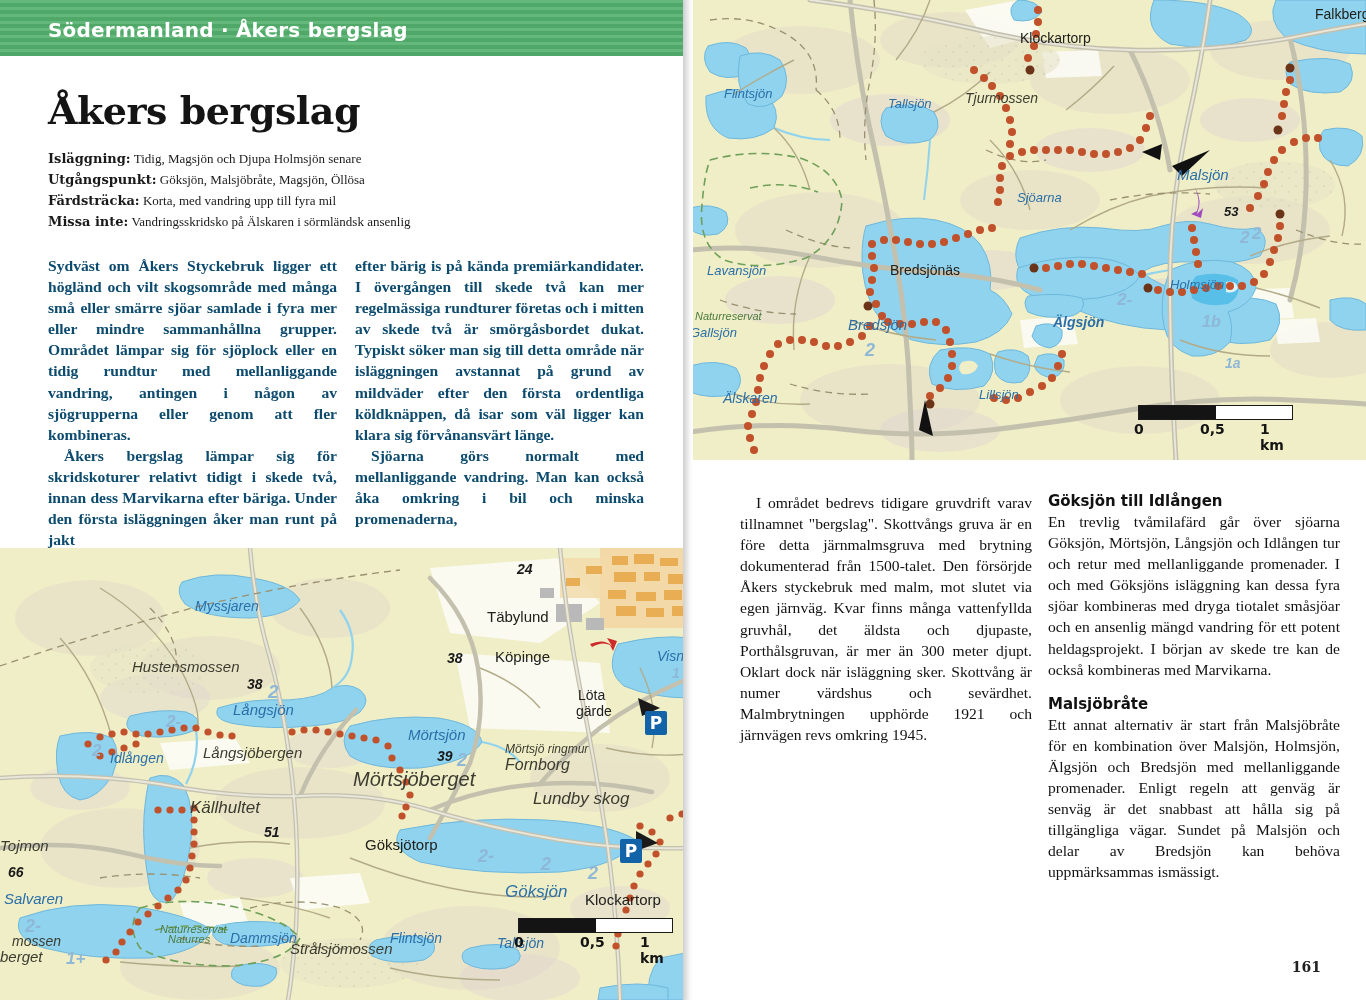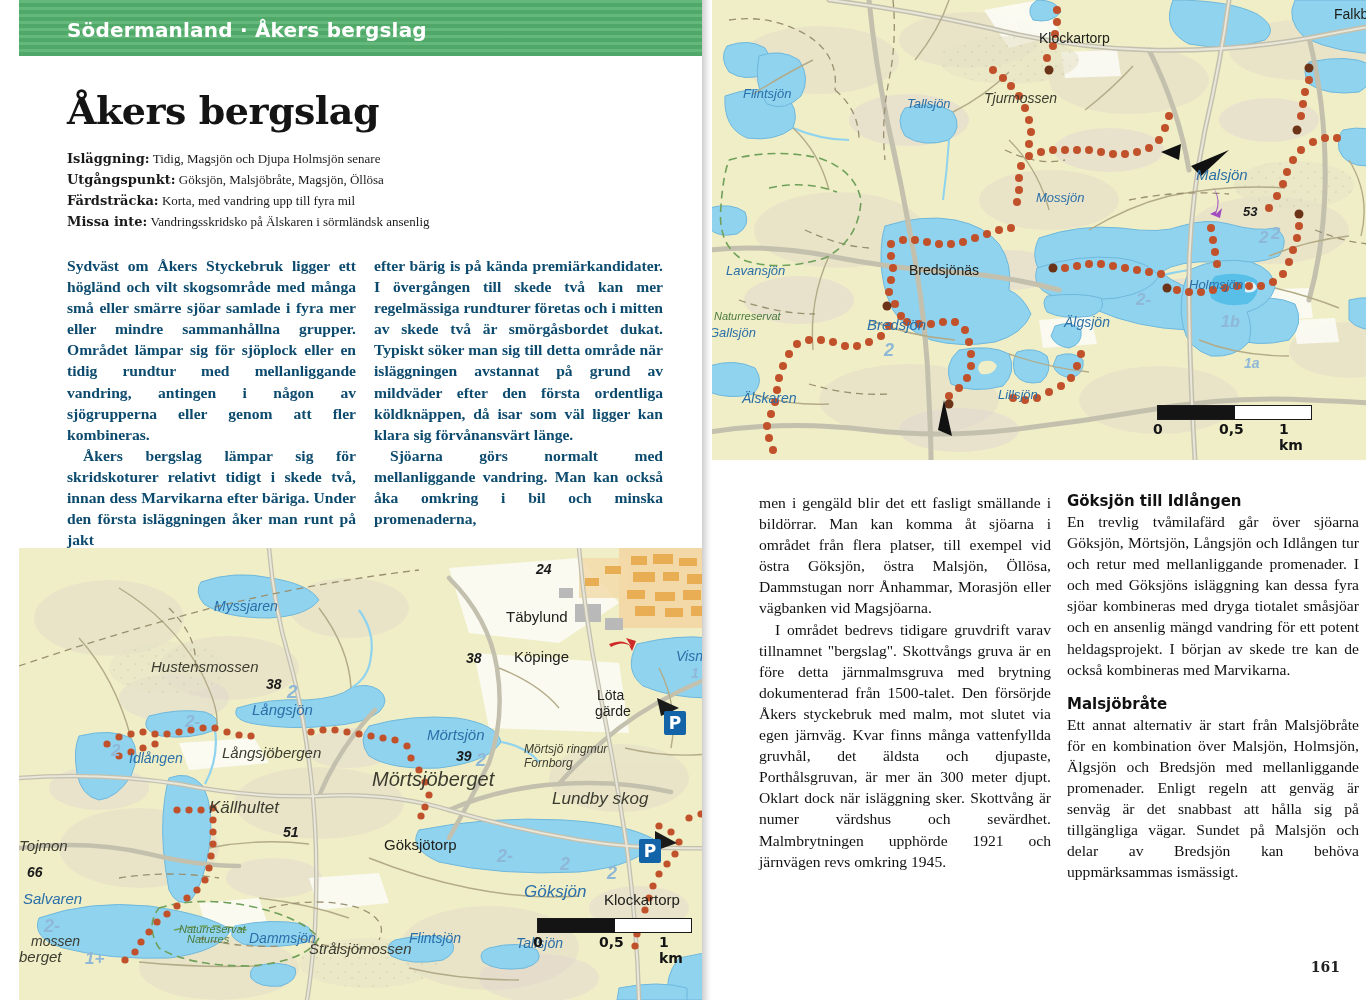--- a/index.html
+++ b/index.html
@@ -4,21 +4,21 @@
 <style>
   html,body{margin:0;padding:0;}
   body{
     width:1366px;height:1000px;
     background:#ffffff;
     font-family:"Liberation Serif", serif;
     overflow:hidden;
     position:relative;
   }
   
-  .spread{position:absolute;inset:0;margin-left:19px;}
+  .spread{position:absolute;inset:0;}
   .page-left{position:absolute;left:0;top:0;width:683px;height:1000px;background:#fff;overflow:hidden;}
   .page-right{position:absolute;left:683px;top:0;width:683px;height:1000px;background:#fff;overflow:hidden;}
   .spine{position:absolute;left:683px;top:0;width:10px;height:1000px;
     background:linear-gradient(to right,#cfcfcf 0%,#e9e9e9 45%,#f7f7f7 70%,#ffffff 100%);z-index:40;}
 
   
   .banner{position:absolute;left:0;top:0;width:683px;height:56px;
     background:
       repeating-linear-gradient(to bottom,
         rgba(255,255,255,.10) 0px, rgba(255,255,255,.10) 3px,
@@ -342,21 +342,21 @@
           <div class="map-label place-label" style="left: 495px; top: 100px; font-size: 15px; font-weight: 500;">Köpinge</div>
           <div class="map-label num-label" style="left: 447px; top: 102px; font-size: 14px;">38</div>
           <div class="map-label place-label" style="left: 578px; top: 139px; font-size: 14px; font-weight: 500;">Löta</div>
           <div class="map-label place-label" style="left: 576px; top: 155px; font-size: 14px; font-weight: 500;">gärde</div>
           <div class="map-label lake-label" style="left: 657px; top: 100px; font-size: 14px;">Visn</div>
           <div class="map-label depth-label" style="left: 672px; top: 117px; font-size: 14px;">1</div>
           <div class="map-label lake-label" style="left: 408px; top: 178px; font-size: 15px;">Mörtsjön</div>
           <div class="map-label num-label" style="left: 437px; top: 200px; font-size: 14px;">39</div>
           <div class="map-label depth-label" style="left: 457px; top: 202px; font-size: 18px;">2</div>
           <div class="map-label terrain-label" style="left: 505px; top: 194px; font-size: 12px; font-weight: 400;">Mörtsjö ringmur</div>
-          <div class="map-label terrain-label" style="left: 505px; top: 208px; font-size: 12px; font-weight: 400;">Fornborg</div>
+          <div class="map-label terrain-label" style="left: 505px; top: 208px; font-size: 16px; font-weight: 400;">Fornborg</div>
           <div class="map-label terrain-label" style="left: 353px; top: 220px; font-size: 20px; font-weight: 400; font-style: italic;">Mörtsjöberget</div>
           <div class="map-label terrain-label" style="left: 190px; top: 250px; font-size: 17px; font-weight: 400;">Källhultet</div>
           <div class="map-label num-label" style="left: 264px; top: 276px; font-size: 14px;">51</div>
           <div class="map-label terrain-label" style="left: 0px; top: 289px; font-size: 15px; font-weight: 400;">Tojmon</div>
           <div class="map-label num-label" style="left: 8px; top: 316px; font-size: 14px;">66</div>
           <div class="map-label lake-label" style="left: 4px; top: 342px; font-size: 15px;">Salvaren</div>
           <div class="map-label depth-label" style="left: 25px; top: 368px; font-size: 18px;">2-</div>
           <div class="map-label terrain-label" style="left: 0px; top: 400px; font-size: 15px; font-weight: 400;">berget</div>
           <div class="map-label depth-label" style="left: 66px; top: 401px; font-size: 17px;">1+</div>
           <div class="map-label res-label" style="left: 160px; top: 375px; font-size: 11px;">Naturreservat</div>
@@ -689,30 +689,30 @@
 
       <div id="mt-labels">
           <div class="map-label lake-label" style="left: 34px; top: 86px; font-size: 13px;">Flintsjön</div>
           <div class="map-label lake-label" style="left: 198px; top: 96px; font-size: 13px;">Tallsjön</div>
           <div class="map-label terrain-label" style="left: 275px; top: 90px; font-size: 14px; font-weight: 400;">Tjurmossen</div>
           <div class="map-label place-label" style="left: 330px; top: 30px; font-size: 14px; font-weight: 500;">Klockartorp</div>
           <div class="map-label place-label" style="left: 625px; top: 6px; font-size: 14px; font-weight: 500;">Falkberget</div>
           <div class="map-label lake-label" style="left: 487px; top: 166px; font-size: 15px;">Malsjön</div>
           <div class="map-label num-label" style="left: 534px; top: 204px; font-size: 13px;">53</div>
           <div class="map-label depth-label" style="left: 550px; top: 228px; font-size: 17px;">2</div>
-          <div class="map-label lake-label" style="left: 327px; top: 190px; font-size: 13px;">Mossjön</div>
+          <div class="map-label lake-label" style="left: 327px; top: 190px; font-size: 13px;">Sjöarna</div>
           <div class="map-label lake-label" style="left: 17px; top: 263px; font-size: 13px;">Lavansjön</div>
           <div class="map-label res-label" style="left: 5px; top: 310px; font-size: 11px;">Naturreservat</div>
           <div class="map-label lake-label" style="left: 0px; top: 325px; font-size: 13px;">Gallsjön</div>
           <div class="map-label place-label" style="left: 200px; top: 262px; font-size: 14px; font-weight: 500;">Bredsjönäs</div>
           <div class="map-label lake-label" style="left: 158px; top: 316px; font-size: 15px;">Bredsjön</div>
           <div class="map-label depth-label" style="left: 175px; top: 340px; font-size: 18px;">2</div>
           <div class="map-label lake-label" style="left: 33px; top: 390px; font-size: 14px;">Älskaren</div>
           <div class="map-label lake-label" style="left: 289px; top: 387px; font-size: 13px;">Lillsjön</div>
-          <div class="map-label lake-label" style="left: 355px; top: 314px; font-size: 14px;">Älgsjön</div>
+          <div class="map-label lake-label" style="left: 363px; top: 314px; font-size: 14px; font-weight: bold;">Älgsjön</div>
           <div class="map-label depth-label" style="left: 427px; top: 290px; font-size: 17px;">2-</div>
           <div class="map-label lake-label" style="left: 480px; top: 277px; font-size: 13px;">Holmsjön</div>
           <div class="map-label depth-label" style="left: 512px; top: 313px; font-size: 16px;">1b</div>
           <div class="map-label depth-label" style="left: 535px; top: 355px; font-size: 14px;">1a</div>
           <div class="map-label depth-label" style="left: 562px; top: 224px; font-size: 17px;">2</div>
         </div>
 
       <div class="scalebar" style="left:448px;top:405px;width:155px;">
         <div class="bar">
           <i class="on" style="width:50%"></i>
@@ -721,21 +721,20 @@
         <div class="ticks">
           <span style="left:-4px">0</span>
           <span style="left:62px">0,5</span>
           <span style="left:122px">1 km</span>
         </div>
       </div>
     </div>
 
     <div class="rcols">
       <div class="rcol">
-        <p>men i gengäld blir det ett fasligt smällande i bildörrar. Man kan komma åt sjöarna i området från flera platser, till exempel vid östra Göksjön, östra Malsjön, Öllösa, Dammstugan norr Ånhammar, Morasjön eller vägbanken vid Magsjöarna.</p>
         <p class="ind">I området bedrevs tidigare gruvdrift varav tillnamnet "bergslag". Skottvångs gruva är en före detta järnmalmsgruva med brytning dokumenterad från 1500-talet. Den försörjde Åkers styckebruk med malm, mot slutet via egen järnväg. Kvar finns många vattenfyllda gruvhål, det äldsta och djupaste, Porthålsgruvan, är mer än 300 meter djupt. Oklart dock när isläggning sker. Skottvång är numer värdshus och sevärdhet. Malmbrytningen upphörde 1921 och järnvägen revs omkring 1945.</p>
       </div>
       <div class="rcol">
         <p class="rhead">Göksjön till Idlången</p>
         <p>En trevlig tvåmilafärd går över sjöarna Göksjön, Mörtsjön, Långsjön och Idlången tur och retur med mellanliggande promenader. I och med Göksjöns isläggning kan dessa fyra sjöar kombineras med dryga tiotalet småsjöar och en ansenlig mängd vandring för ett potent heldagsprojekt. I början av skede tre kan de också kombineras med Marvikarna.</p>
         <p class="rhead sp">Malsjöbråte</p>
         <p>Ett annat alternativ är start från Malsjöbråte för en kombination över Malsjön, Holmsjön, Älgsjön och Bredsjön med mellanliggande promenader. Enligt regeln att genväg är senväg är det snabbast att hålla sig på tillgängliga vägar. Sundet på Malsjön och delar av Bredsjön kan behöva uppmärksammas ismässigt.</p>
       </div>
     </div>
 

